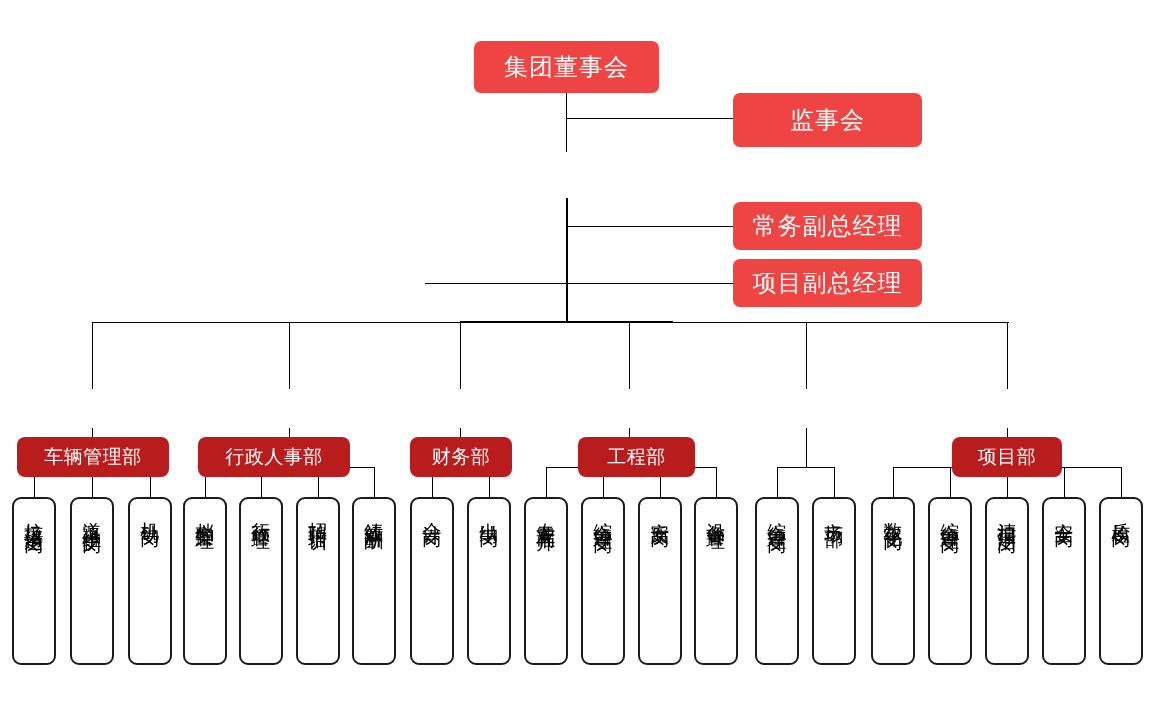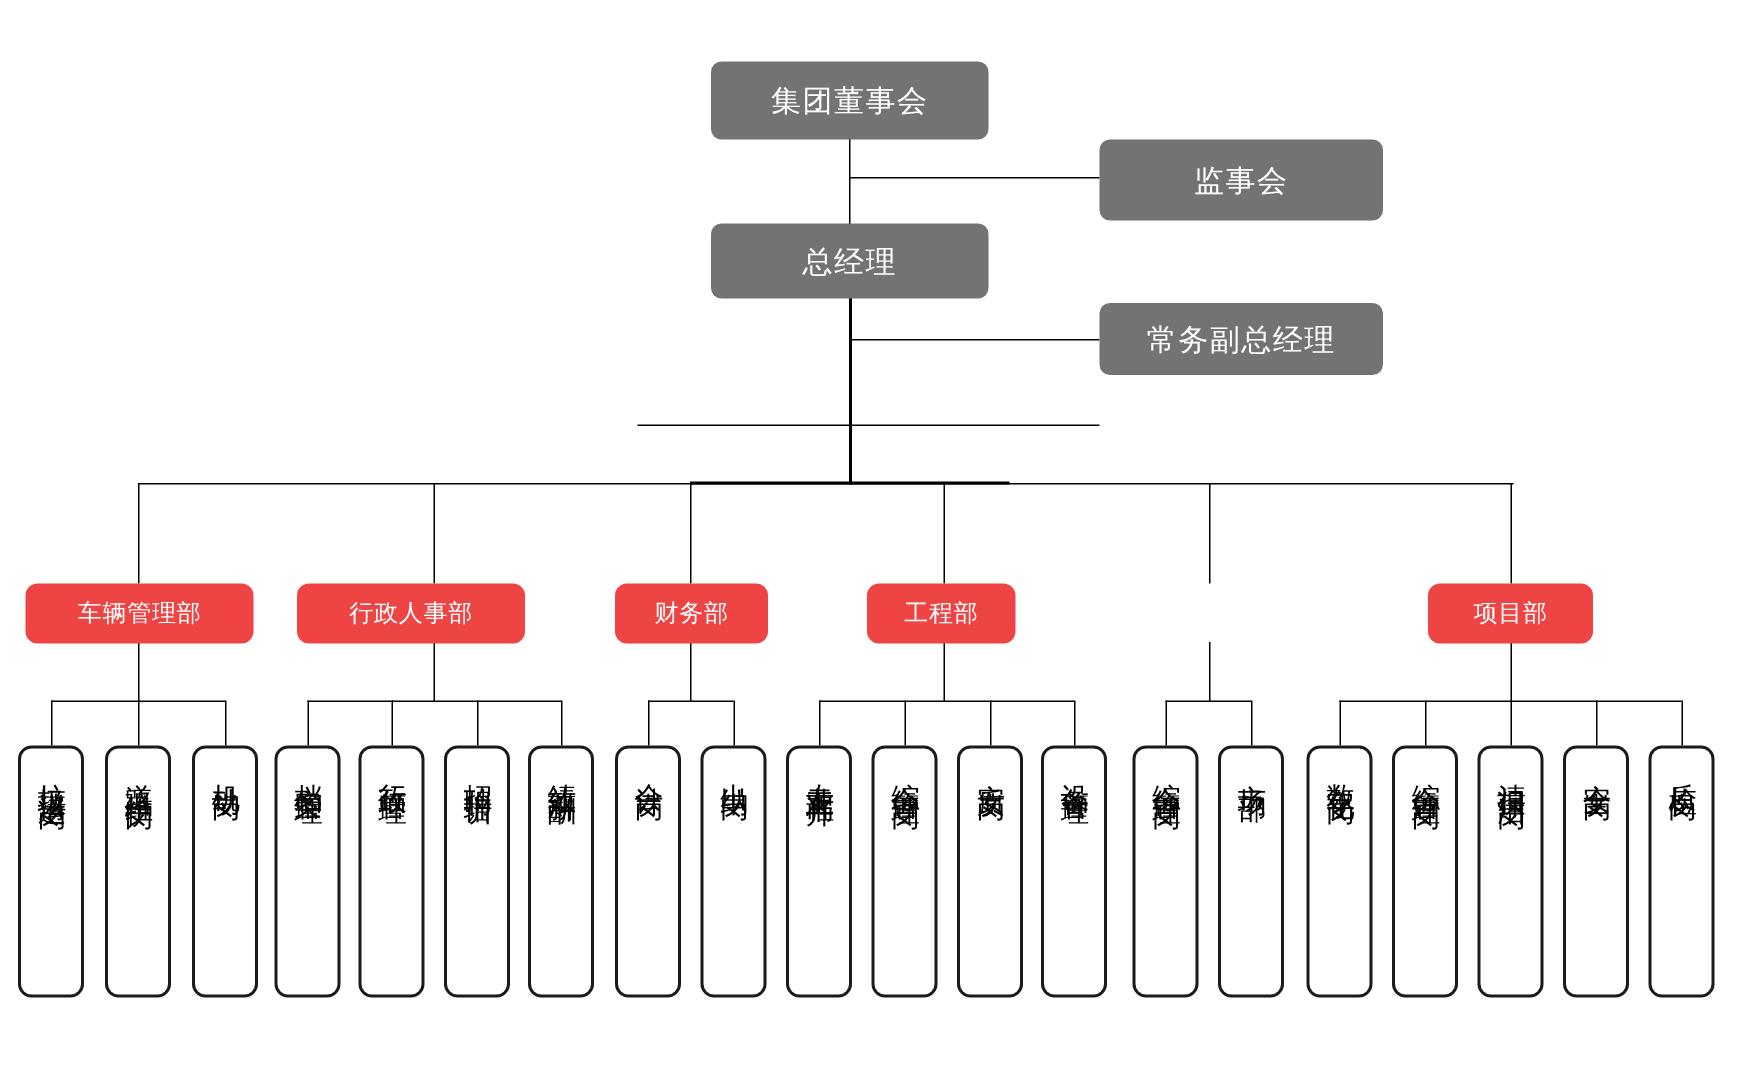--- a/index.html
+++ b/index.html
@@ -31,34 +31,35 @@
   
   .node {
     position: absolute;
     box-sizing: border-box;
     display: flex;
     align-items: center;
     justify-content: center;
     text-align: center;
   }
   .node-blue {
-    background: #737373;
+    background: #ef4444;
     color: #ffffff;
     border-radius: 7px;
-    font-size: 20px;
+    font-size: 24px;
     letter-spacing: 1px;
     font-weight: 400;
   }
   .node-orange {
-    background: #ef4444;
+    background: #b91c1c;
     color: #ffffff;
     border-radius: 8px;
-    font-size: 16px;
+    font-size: 19px;
     letter-spacing: 0.5px;
     font-weight: 400;
+    margin-top: 48px;
   }
   .node-leaf {
     background: #ffffff;
     color: #000000;
     border: 2px solid #1b1b1b;
     border-radius: 9px;
     font-size: 19px;
     line-height: 1.12;
     padding-top: 8px;
     padding-bottom: 8px;
@@ -132,33 +133,33 @@
   <div class="line line-v" style="left:893px; top:467px; height:30px;"></div>
   <div class="line line-v" style="left:950px; top:467px; height:30px;"></div>
   <div class="line line-v" style="left:1007px; top:467px; height:30px;"></div>
   <div class="line line-v" style="left:1064px; top:467px; height:30px;"></div>
   <div class="line line-v" style="left:1121px; top:467px; height:30px;"></div>
 
   <div class="node node-blue" style="left:474px; top:41px; width:185px; height:52px;">集团董事会</div>
 
   <div class="node node-blue" style="left:733px; top:93px; width:189px; height:54px;">监事会</div>
 
-  <div class="node node-blue" style="left:474px; top:149px; width:185px; height:50px;">总经理</div>
 
   <div class="node node-blue" style="left:733px; top:202px; width:189px; height:48px;">常务副总经理</div>
 
+  <div class="node node-blue" style="left:733px; top:259px; width:189px; height:48px;">项目副总经理</div>
 
 
   <div class="node node-orange" style="left:17px; top:389px; width:152px; height:40px;">车辆管理部</div>
 
   <div class="node node-orange" style="left:198px; top:389px; width:152px; height:40px;">行政人事部</div>
 
   <div class="node node-orange" style="left:410px; top:389px; width:102px; height:40px;">财务部</div>
 
-  <div class="node node-orange" style="left:578px; top:389px; width:99px; height:40px;">工程部</div>
+  <div class="node node-orange" style="left:578px; top:389px; width:117px; height:40px;">工程部</div>
 
 
   <div class="node node-orange" style="left:952px; top:389px; width:110px; height:40px;text-align:right;">项目部</div>
 
   <div class="node node-leaf" style="left:12px; top:497px; width:44px; height:168px;">
     <span class="leaf-text">垃圾清运岗</span>
   </div>
 
   <div class="node node-leaf" style="left:70px; top:497px; width:44px; height:168px;">
     <span class="leaf-text">道路维护岗</span>

